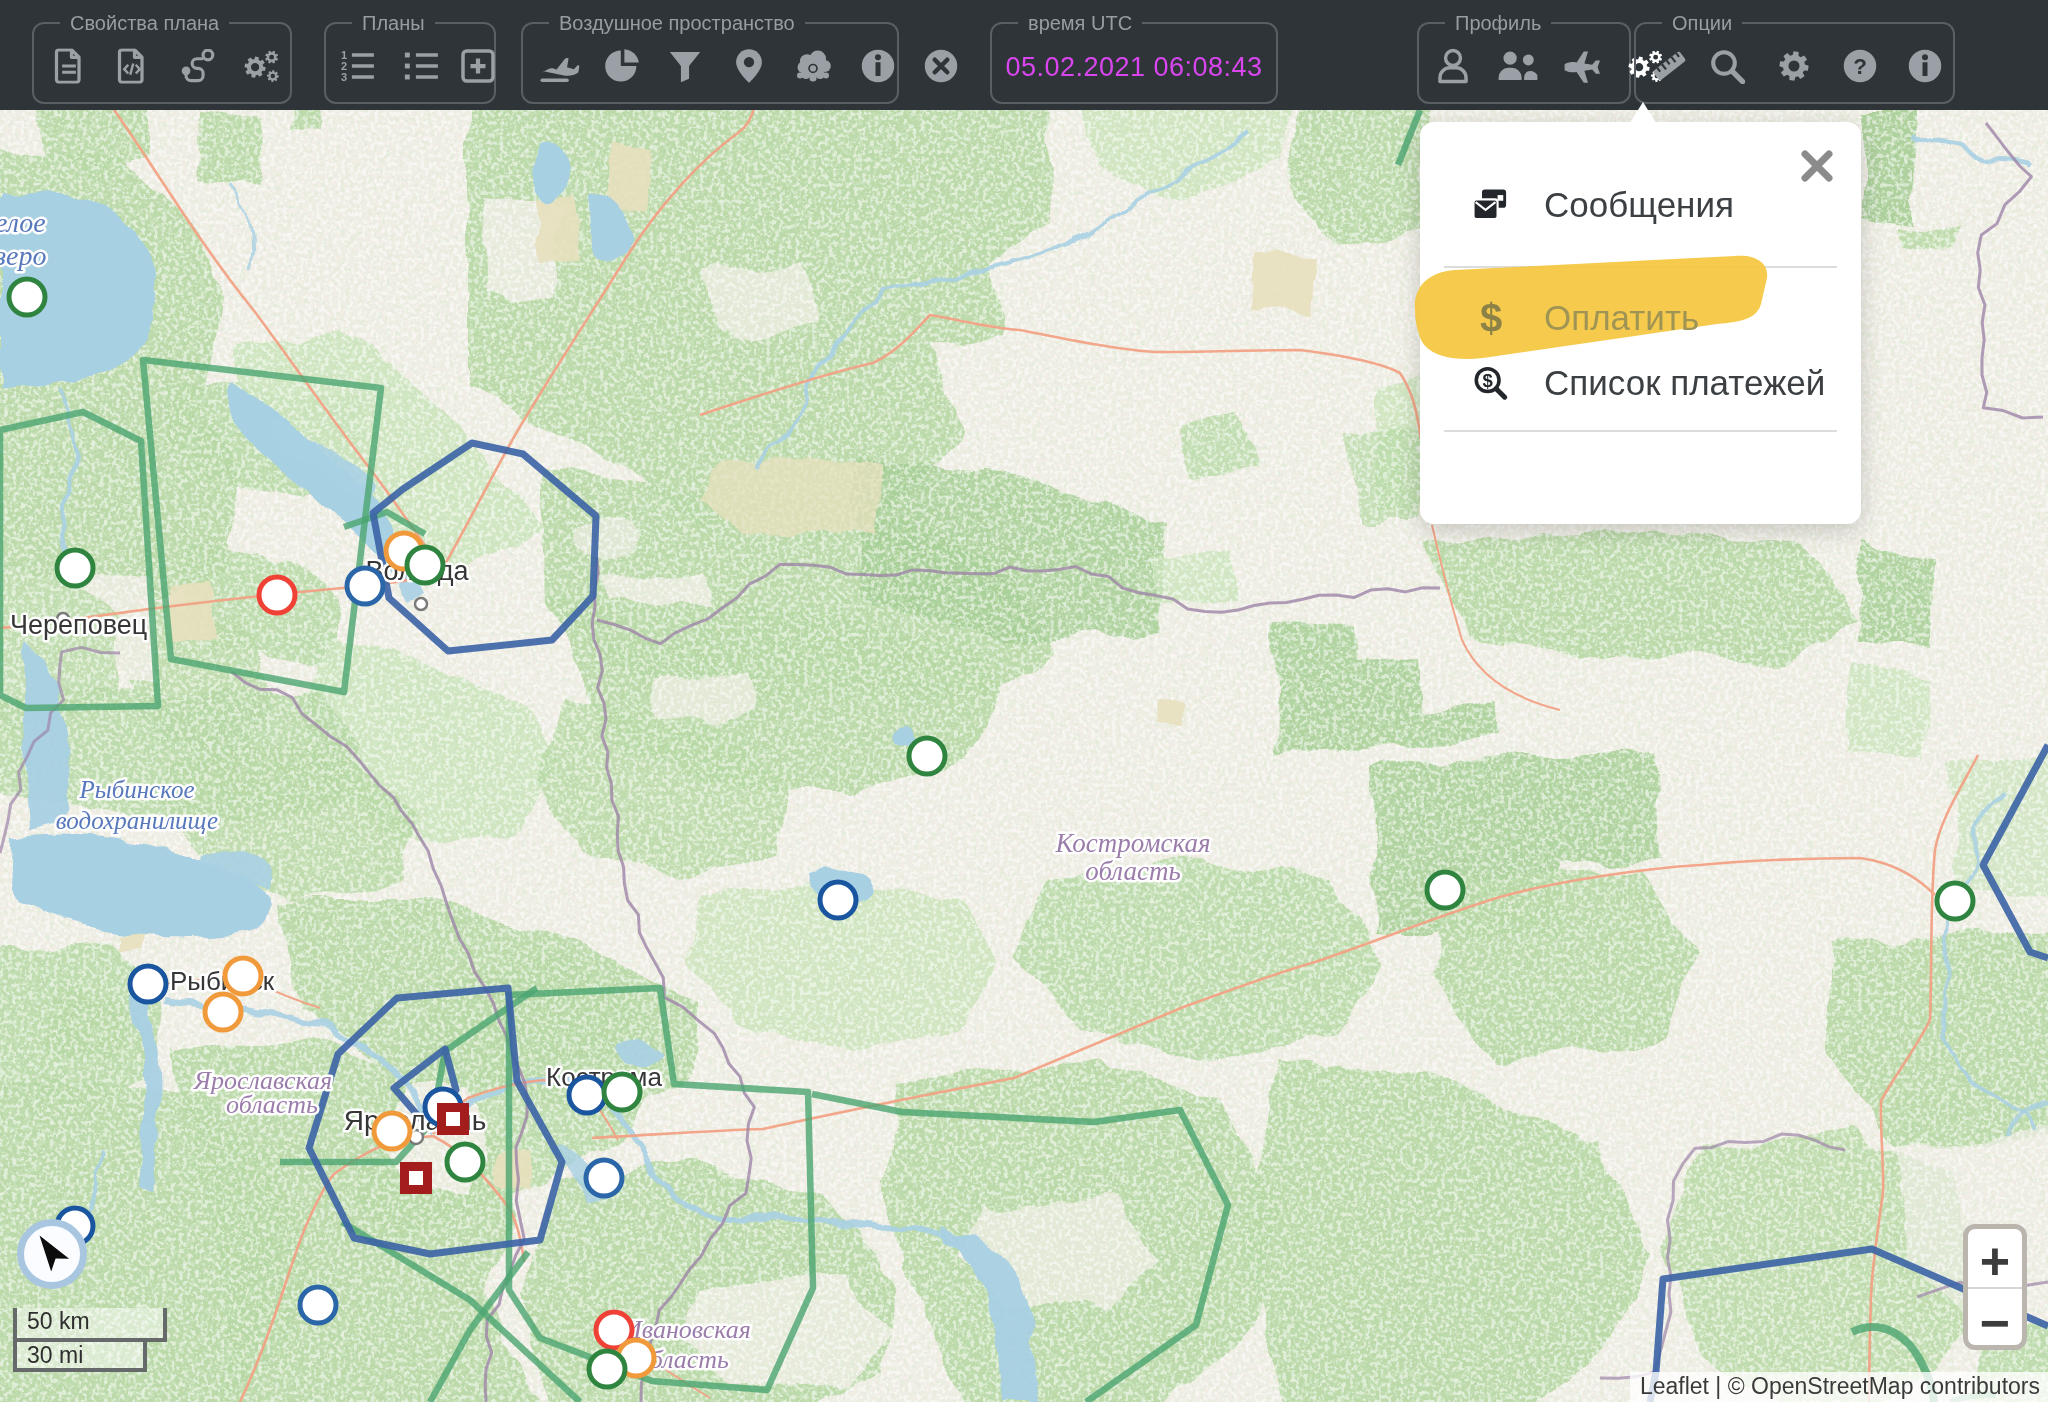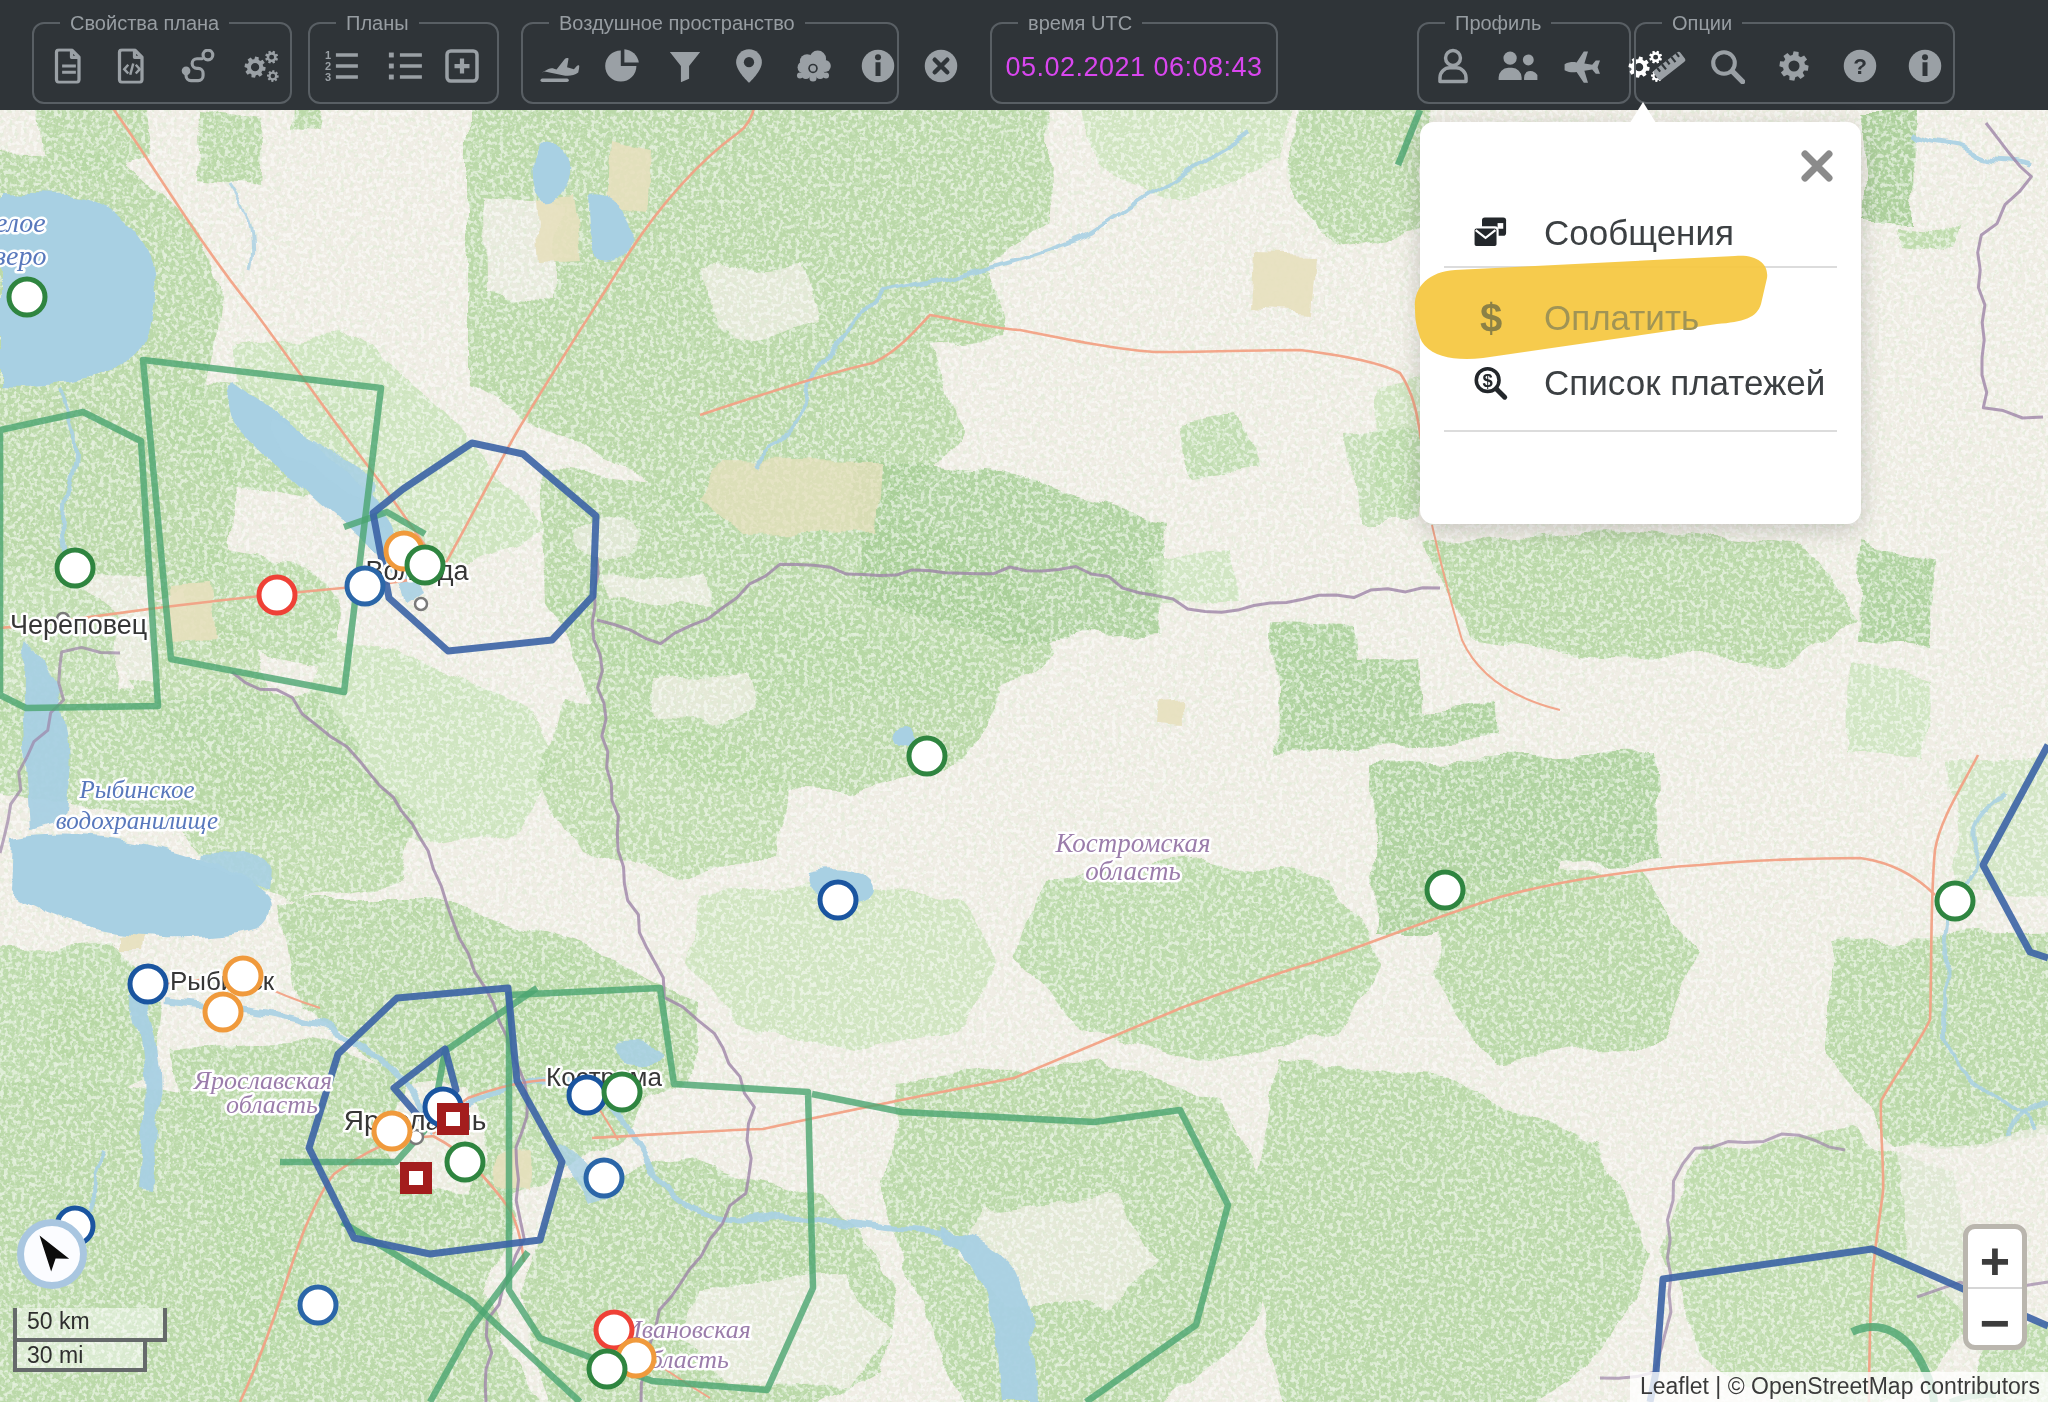--- a/index.html
+++ b/index.html
@@ -269,21 +269,21 @@
           </svg></span>
     <span class="ic" style="left:163px;" id="i-route"><svg width="37" height="34" viewBox="0 0 30 28">
             <circle cx="24" cy="5" r="4" fill="none" stroke="currentColor" stroke-width="2.6"></circle>
             <circle cx="6" cy="18" r="3.6" fill="currentColor"></circle>
             <path d="M6 21 v1 a4 4 0 0 0 4 4 h6 a4 4 0 0 0 4 -4 v-2 a4 4 0 0 0 -4 -4 h-1 a4 4 0 0 1 -4 -4 v0 a4 4 0 0 1 4 -4 h4" fill="none" stroke="currentColor" stroke-width="2.6" stroke-linecap="round"></path>
           </svg></span>
     <span class="ic" style="left:227px;" id="i-gears"><svg width="39" height="36" viewBox="0 0 33 30">
             <path d="M18.27,15.35 L20.50,16.06 L19.95,19.11 L17.60,19.00 L16.86,20.19 L16.75,20.32 L17.82,22.41 L15.27,24.17 L13.70,22.44 L12.32,22.75 L12.15,22.77 L11.44,25.00 L8.39,24.45 L8.50,22.10 L7.31,21.36 L7.18,21.25 L5.09,22.32 L3.33,19.77 L5.06,18.20 L4.75,16.82 L4.73,16.65 L2.50,15.94 L3.05,12.89 L5.40,13.00 L6.14,11.81 L6.25,11.68 L5.18,9.59 L7.73,7.83 L9.30,9.56 L10.68,9.25 L10.85,9.23 L11.56,7.00 L14.61,7.55 L14.50,9.90 L15.69,10.64 L15.82,10.75 L17.91,9.68 L19.67,12.23 L17.94,13.80 L18.25,15.18 Z M15.00,16.00 A3.50,3.50 0 1 0 8.00,16.00 A3.50,3.50 0 1 0 15.00,16.00 Z M29.57,8.01 L30.96,8.76 L30.21,10.54 L28.70,10.07 L28.10,10.67 L28.02,10.73 L28.47,12.25 L26.68,12.97 L25.95,11.58 L25.10,11.58 L24.99,11.57 L24.24,12.96 L22.46,12.21 L22.93,10.70 L22.33,10.10 L22.27,10.02 L20.75,10.47 L20.03,8.68 L21.42,7.95 L21.42,7.10 L21.43,6.99 L20.04,6.24 L20.79,4.46 L22.30,4.93 L22.90,4.33 L22.98,4.27 L22.53,2.75 L24.32,2.03 L25.05,3.42 L25.90,3.42 L26.01,3.43 L26.76,2.04 L28.54,2.79 L28.07,4.30 L28.67,4.90 L28.73,4.98 L30.25,4.53 L30.97,6.32 L29.58,7.05 L29.58,7.90 Z M27.60,7.50 A2.10,2.10 0 1 0 23.40,7.50 A2.10,2.10 0 1 0 27.60,7.50 Z M30.14,22.85 L31.49,23.14 L31.32,24.85 L29.94,24.86 L29.59,25.54 L29.53,25.62 L30.28,26.77 L28.95,27.86 L27.97,26.89 L27.24,27.13 L27.15,27.14 L26.86,28.49 L25.15,28.32 L25.14,26.94 L24.46,26.59 L24.38,26.53 L23.23,27.28 L22.14,25.95 L23.11,24.97 L22.87,24.24 L22.86,24.15 L21.51,23.86 L21.68,22.15 L23.06,22.14 L23.41,21.46 L23.47,21.38 L22.72,20.23 L24.05,19.14 L25.03,20.11 L25.76,19.87 L25.85,19.86 L26.14,18.51 L27.85,18.68 L27.86,20.06 L28.54,20.41 L28.62,20.47 L29.77,19.72 L30.86,21.05 L29.89,22.03 L30.13,22.76 Z M28.40,23.50 A1.90,1.90 0 1 0 24.60,23.50 A1.90,1.90 0 1 0 28.40,23.50 Z" fill="currentColor" fill-rule="evenodd"></path>
           </svg></span>
   </div>
-  <div class="grp" style="left:308px;width:191px;">
+  <div class="grp" style="left:324px;width:172px;">
         <span class="lg">Планы</span>
     <span class="ic" style="left:32px;" id="i-numlist"><svg width="37" height="33" viewBox="0 0 30 27">
             <g stroke="currentColor" stroke-width="3">
               <path d="M10 4.5 h18 M10 13.5 h18 M10 22.5 h18"></path>
             </g>
             <g fill="currentColor" font-family="Liberation Sans" font-weight="bold" font-size="9">
               <text x="1" y="8">1</text>
               <text x="1" y="17">2</text>
               <text x="1" y="26">3</text>
             </g>
@@ -404,21 +404,21 @@
 </div>
 <div id="ptr"></div>
 
 <div id="panel">
   <svg id="closex" viewBox="0 0 40 40">
         <path d="M8 8 L32 32 M32 8 L8 32" stroke="currentColor" stroke-width="7" stroke-linecap="round"></path>
       </svg>
   <svg style="position:absolute;left:-9px;top:132px;width:366px;height:110px;z-index:1;" viewBox="0 0 366 110">
     <path d="M4,56 C2,34 16,18 44,16 L324,2 C346,0 358,10 356,24 L350,50 C346,64 332,68 306,70 L72,104 C38,108 12,100 8,80 C5,72 4,64 4,56 Z" fill="#f5c73f" opacity="0.93"></path>
   </svg>
-  <div class="mi" style="top:81px;height:60px;">
+  <div class="mi" style="top:53px;height:60px;">
     <svg class="mic" width="37" height="34" viewBox="0 0 52 48">
       <rect x="14" y="2" width="34" height="26" rx="4" fill="#23272b"></rect>
       <rect x="36" y="10" width="8" height="8" fill="#ffffff"></rect>
       <rect x="2" y="16" width="34" height="28" rx="4" fill="#23272b" stroke="#ffffff" stroke-width="3"></rect>
       <path d="M5 20 L19 31 L33 20" stroke="#ffffff" stroke-width="3" fill="none"></path>
     </svg>
     <span class="mit">Сообщения</span>
   </div>
   <div class="divl" style="top:144px;"></div>
   <div class="mi" style="top:166px;height:60px;z-index:2;">

